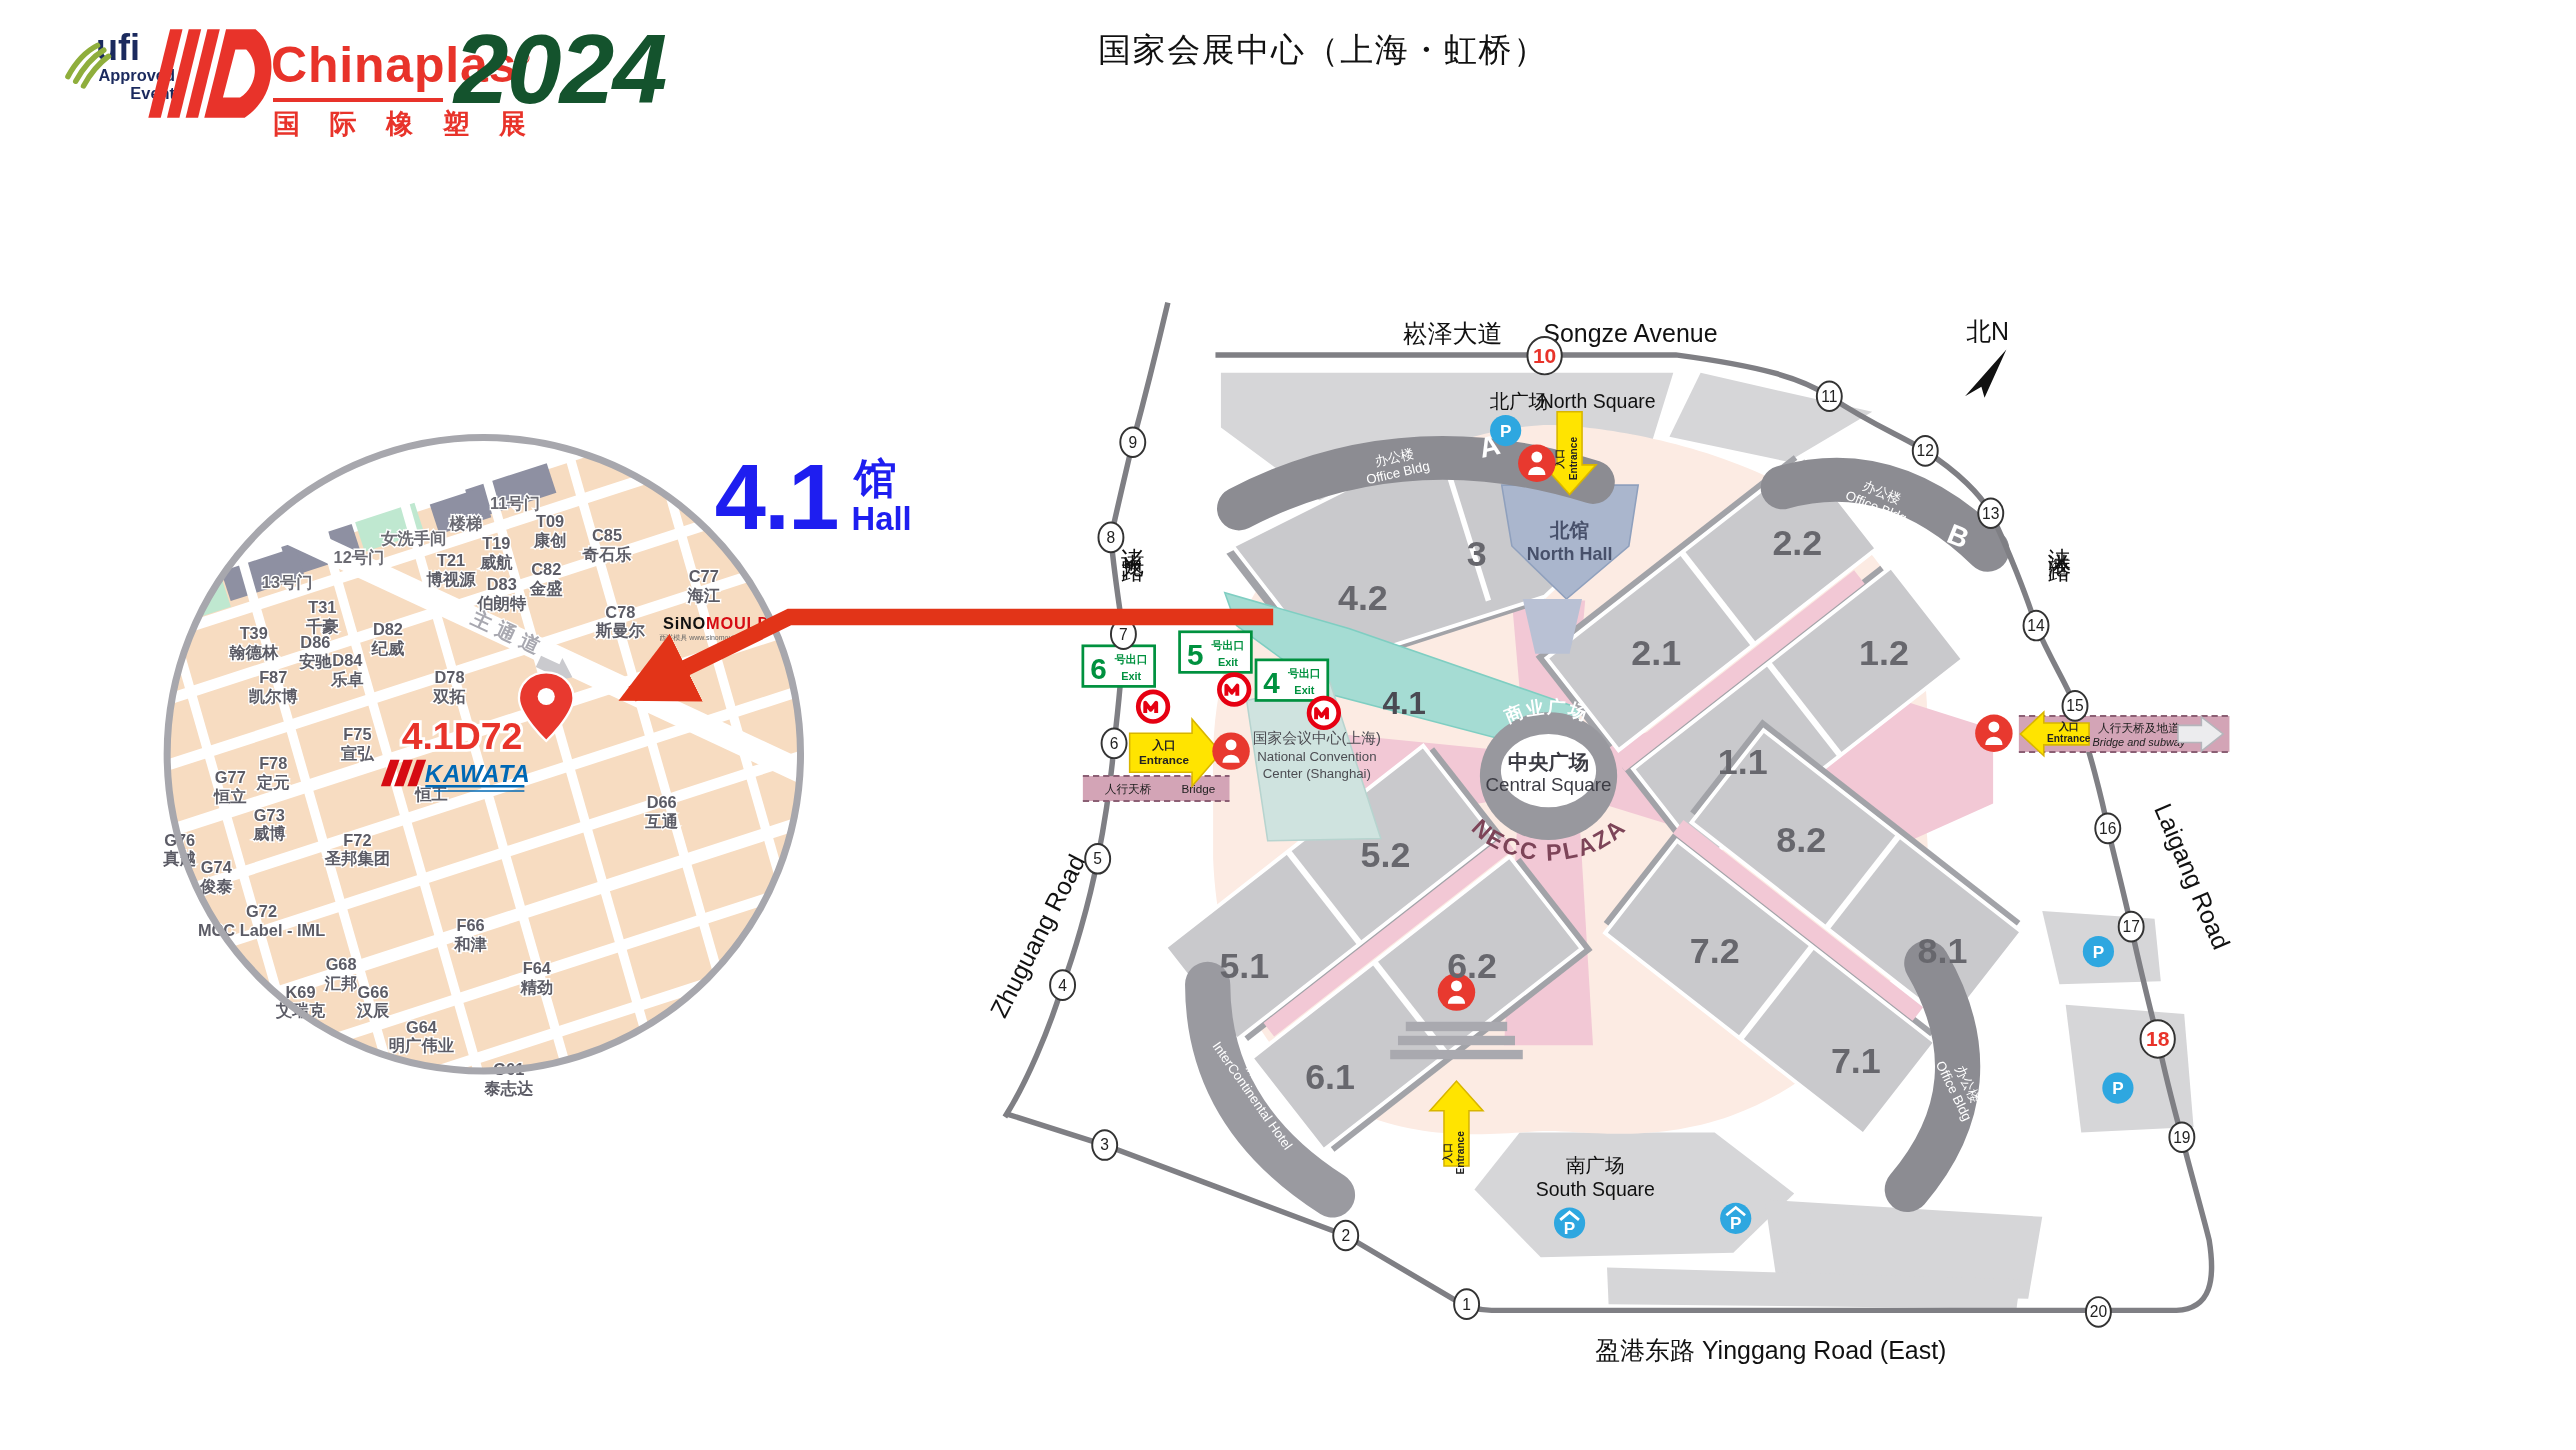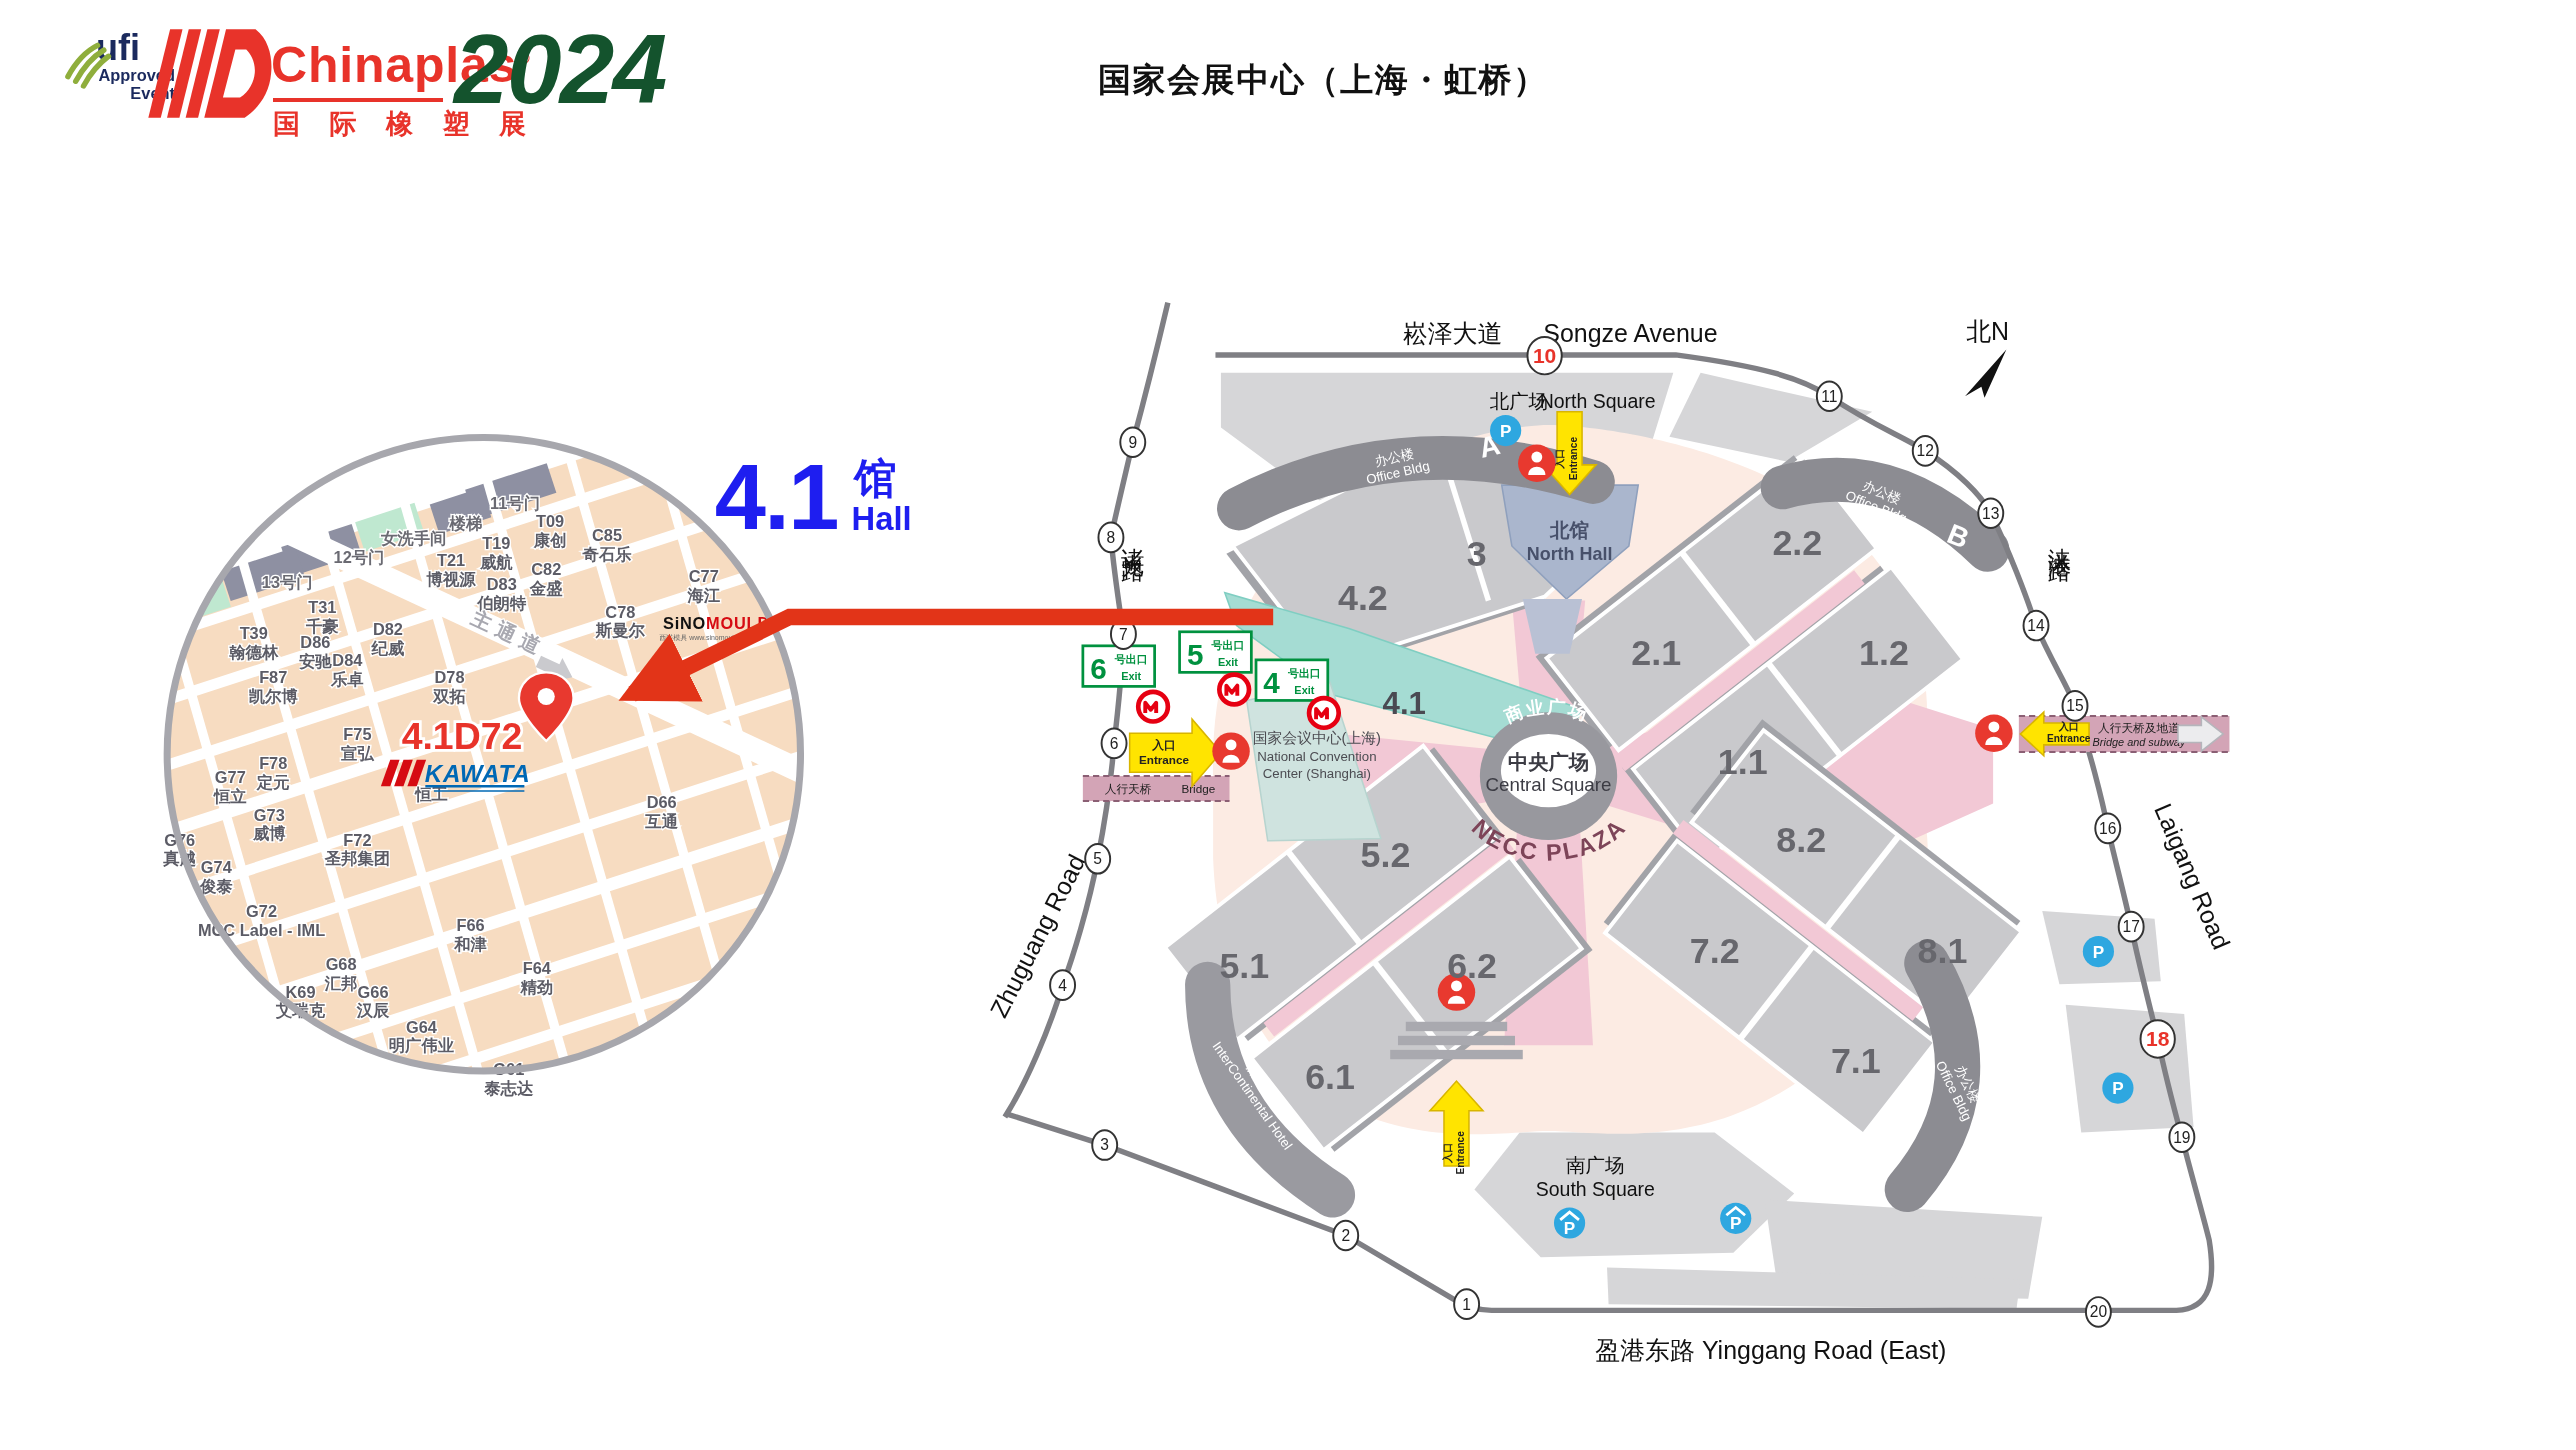--- a/index.html
+++ b/index.html
@@ -13,21 +13,21 @@
   .cp{position:absolute;left:148px;top:23.4px;height:133px;}
   .cp-name{position:absolute;left:123px;top:17px;color:#e8332a;font-weight:bold;
            font-size:50px;letter-spacing:0.8px;line-height:1;text-align:right;}
   .cp-name sup{font-size:17px;}
   .cp-rule{position:absolute;left:125px;top:75px;width:170px;height:3.9px;background:#e8332a;}
   .cp-cn{position:absolute;left:125px;top:83px;color:#e8332a;font-weight:bold;font-size:27px;
          letter-spacing:11px;white-space:nowrap;}
   .cp-year{position:absolute;left:306px;top:-3.1px;color:#14532d;font-weight:900;font-style:italic;
            font-size:98px;line-height:1;letter-spacing:-1.6px;}
   .ttl{position:absolute;left:1098px;top:28px;color:#111;}
-  .ttl .cn{font-size:33px;font-weight:700;letter-spacing:1.6px;margin-top:30px;}
+  .ttl .cn{font-size:33px;font-weight:400;letter-spacing:1.6px;}
   .ttl .en{font-size:30px;margin-top:9.4px;}
   
   text{font-family:"Liberation Sans",sans-serif;}
   .lbl{font-size:21px;font-weight:bold;fill:#5c5c66;stroke:#fff;stroke-width:3.5px;paint-order:stroke;text-anchor:middle;}
   .gate{font-size:21px;font-weight:bold;fill:#6a6a72;stroke:#fff;stroke-width:3.5px;paint-order:stroke;text-anchor:middle;}
   .hallnum{font-size:46px;font-weight:bold;fill:#67676d;text-anchor:middle;}
   .roadlbl{font-size:30px;fill:#111;text-anchor:middle;}
   .roadlbl-b{font-size:32px;fill:#111;text-anchor:middle;}
   .vert{writing-mode:vertical-rl;letter-spacing:8px;}
   .sq{font-size:25px;fill:#111;text-anchor:middle;font-weight:500;}

